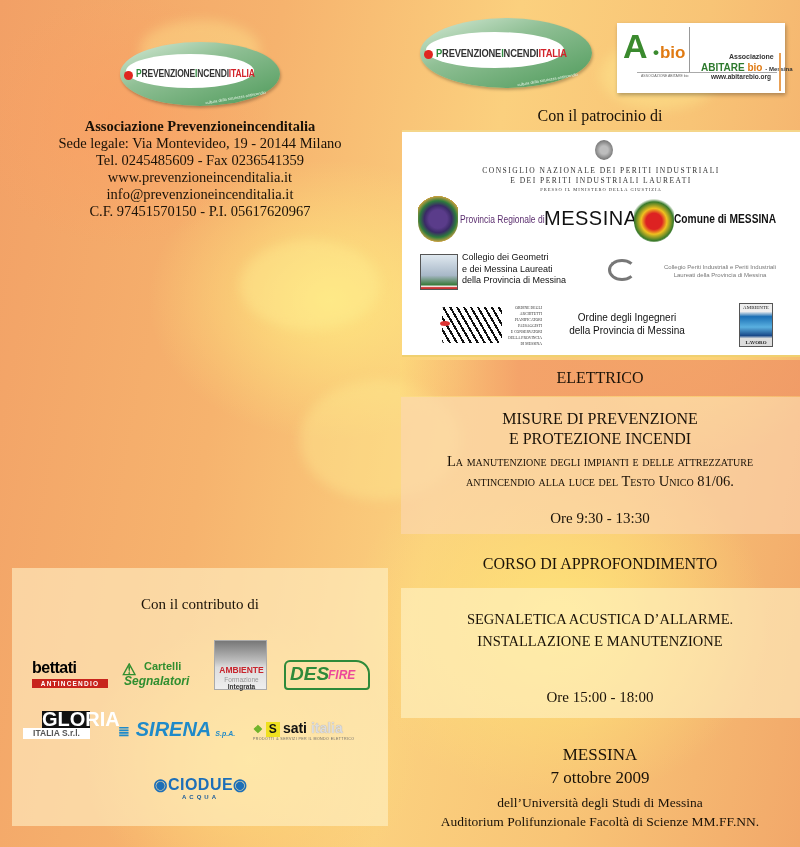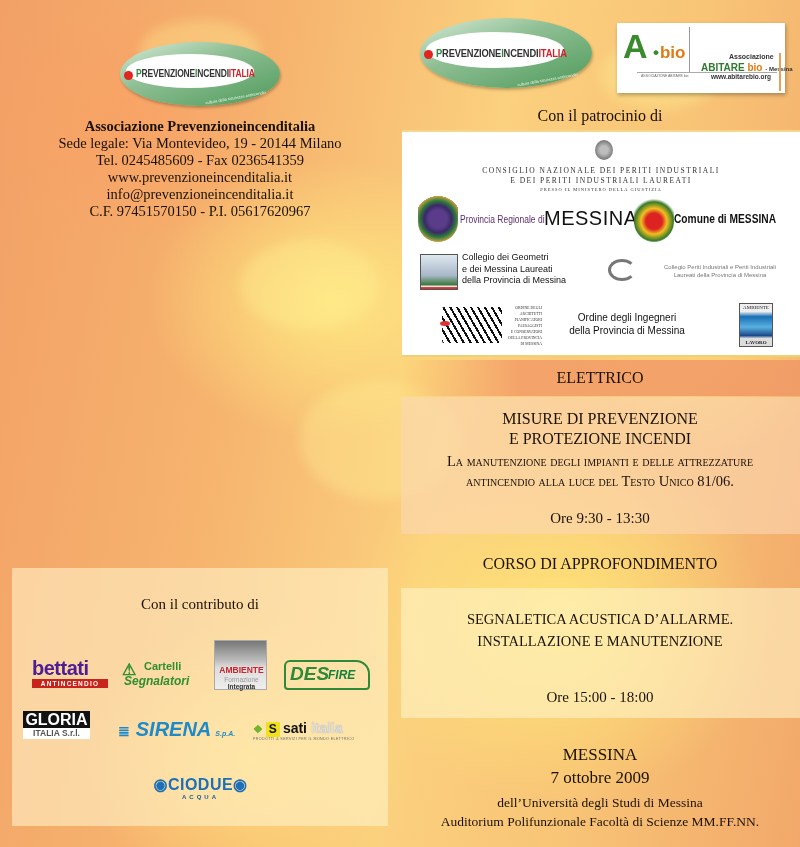--- a/index.html
+++ b/index.html
@@ -160,35 +160,35 @@
 
   
   .contrib-box {
     position: absolute; left: 12px; top: 568px; width: 376px; height: 258px;
     background: rgba(255, 242, 200, 0.6);
   }
   .contrib-title { position: absolute; left: 0; top: 596px; width: 400px; text-align: center; font-size: 15px; }
 
   .sponsor { position: absolute; font-family: "Liberation Sans", sans-serif; font-weight: bold; }
   .bettati { left: 32px; top: 657px; width: 76px; }
-  .bettati .n { color: #4c1d95; font-size: 20px; letter-spacing: -0.5px; display:block; line-height: 22px; }
+  .bettati .n { color: #000000; font-size: 16px; letter-spacing: -0.5px; display:block; line-height: 22px; }
   .bettati .s { display:block; background: #c8241c; color: #fff; font-size: 6.5px; letter-spacing: 1.2px; text-align: center; line-height: 9px; }
   .cartelli { left: 122px; top: 660px; color: #2f8e2f; width: 80px; }
   .cartelli .i { font-size: 16px; }
   .cartelli .a { font-size: 11px; position:absolute; left: 22px; top: 0; }
   .cartelli .b { font-size: 12px; position:absolute; left: 2px; top: 14px; font-style: italic; }
   .compendia { left: 214px; top: 640px; width: 53px; height: 50px; background: linear-gradient(180deg, #777 0%, #bbb 40%, #ddd 55%, #eee 100%); border: 1px solid #aaa; }
   .compendia .n { position:absolute; top: 24px; left: 0; width: 53px; text-align:center; color: #c8242c; font-size: 8.5px; }
   .compendia .f { position:absolute; top: 35px; left: 0; width: 53px; text-align:center; color: #999; font-size: 6.5px; font-weight: normal; }
   .compendia .g { position:absolute; top: 42px; left: 0; width: 53px; text-align:center; color: #333; font-size: 6.5px; }
   .desfire { left: 284px; top: 660px; width: 86px; height: 30px; border: 2px solid #2e8a3a; border-radius: 6px 14px 4px 4px; }
   .desfire .d { position:absolute; left: 4px; top: 1px; color: #2e8a3a; font-size: 19px; font-style: italic; }
-  .desfire .f { position:absolute; left: 42px; top: 6px; color: #15803d; font-size: 12px; font-style: italic; }
+  .desfire .f { position:absolute; left: 42px; top: 6px; color: #ec4899; font-size: 12px; font-style: italic; }
   .gloria { left: 23px; top: 711px; width: 67px; }
-  .gloria .n { display:block; background:#111; color:#fff; font-size: 16px; text-align:center; line-height: 17px; }
+  .gloria .n { display:block; background:#111; color:#fff; font-size: 20px; text-align:center; line-height: 17px; margin-left: 19px; }
   .gloria .s { display:block; background:#fff; color:#555; font-size: 8.5px; text-align:center; line-height: 11px; }
   .sirena { left: 118px; top: 718px; color: #1f8ac9; font-size: 20px; font-style: italic; }
   .sirena .spa { font-size: 7px; margin-left: 4px; }
   .sirena .ic { font-size: 14px; margin-right: 6px; font-style: normal; }
   .sati { left: 253px; top: 720px; width: 125px; }
   .sati .row { font-size: 14px; color: #111; white-space: nowrap; }
   .sati .sq { display:inline-block; width: 14px; height: 15px; background: #f0e020; color: #111; text-align:center; line-height: 15px; font-size: 12px; margin-right: 3px; }
   .sati .it { color: #ddd; text-shadow: 0 0 1px #999; }
   .sati .leaf { color: #6fb32a; font-size: 11px; margin-right: 3px; }
   .sati .sub { font-size: 3.6px; color: #666; font-weight: normal; letter-spacing: 0.4px; white-space: nowrap; }

